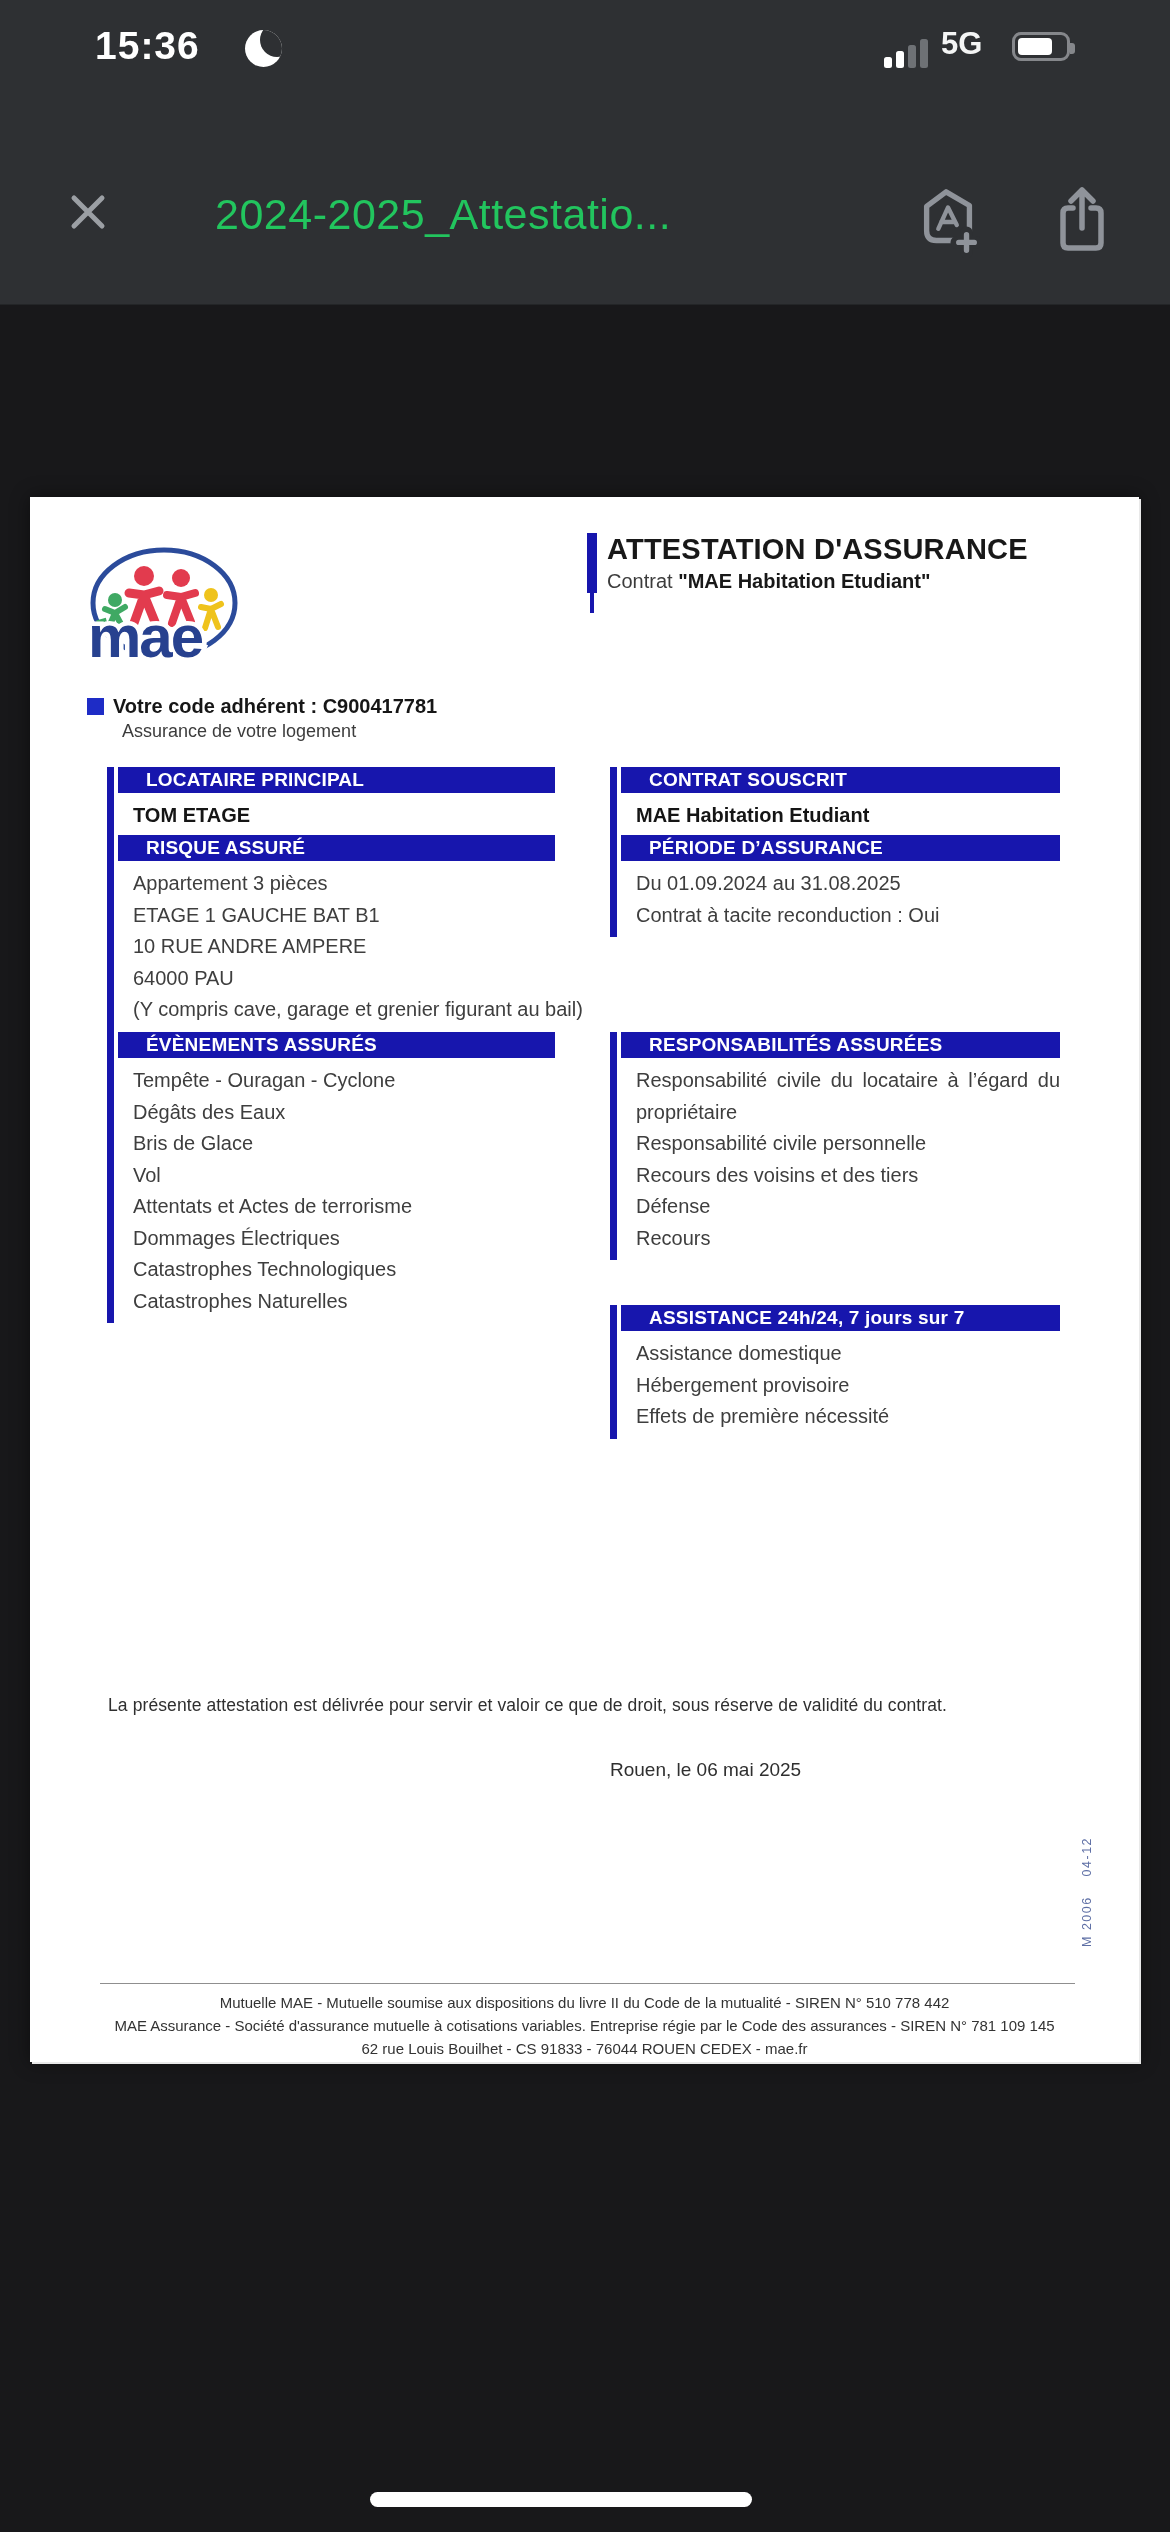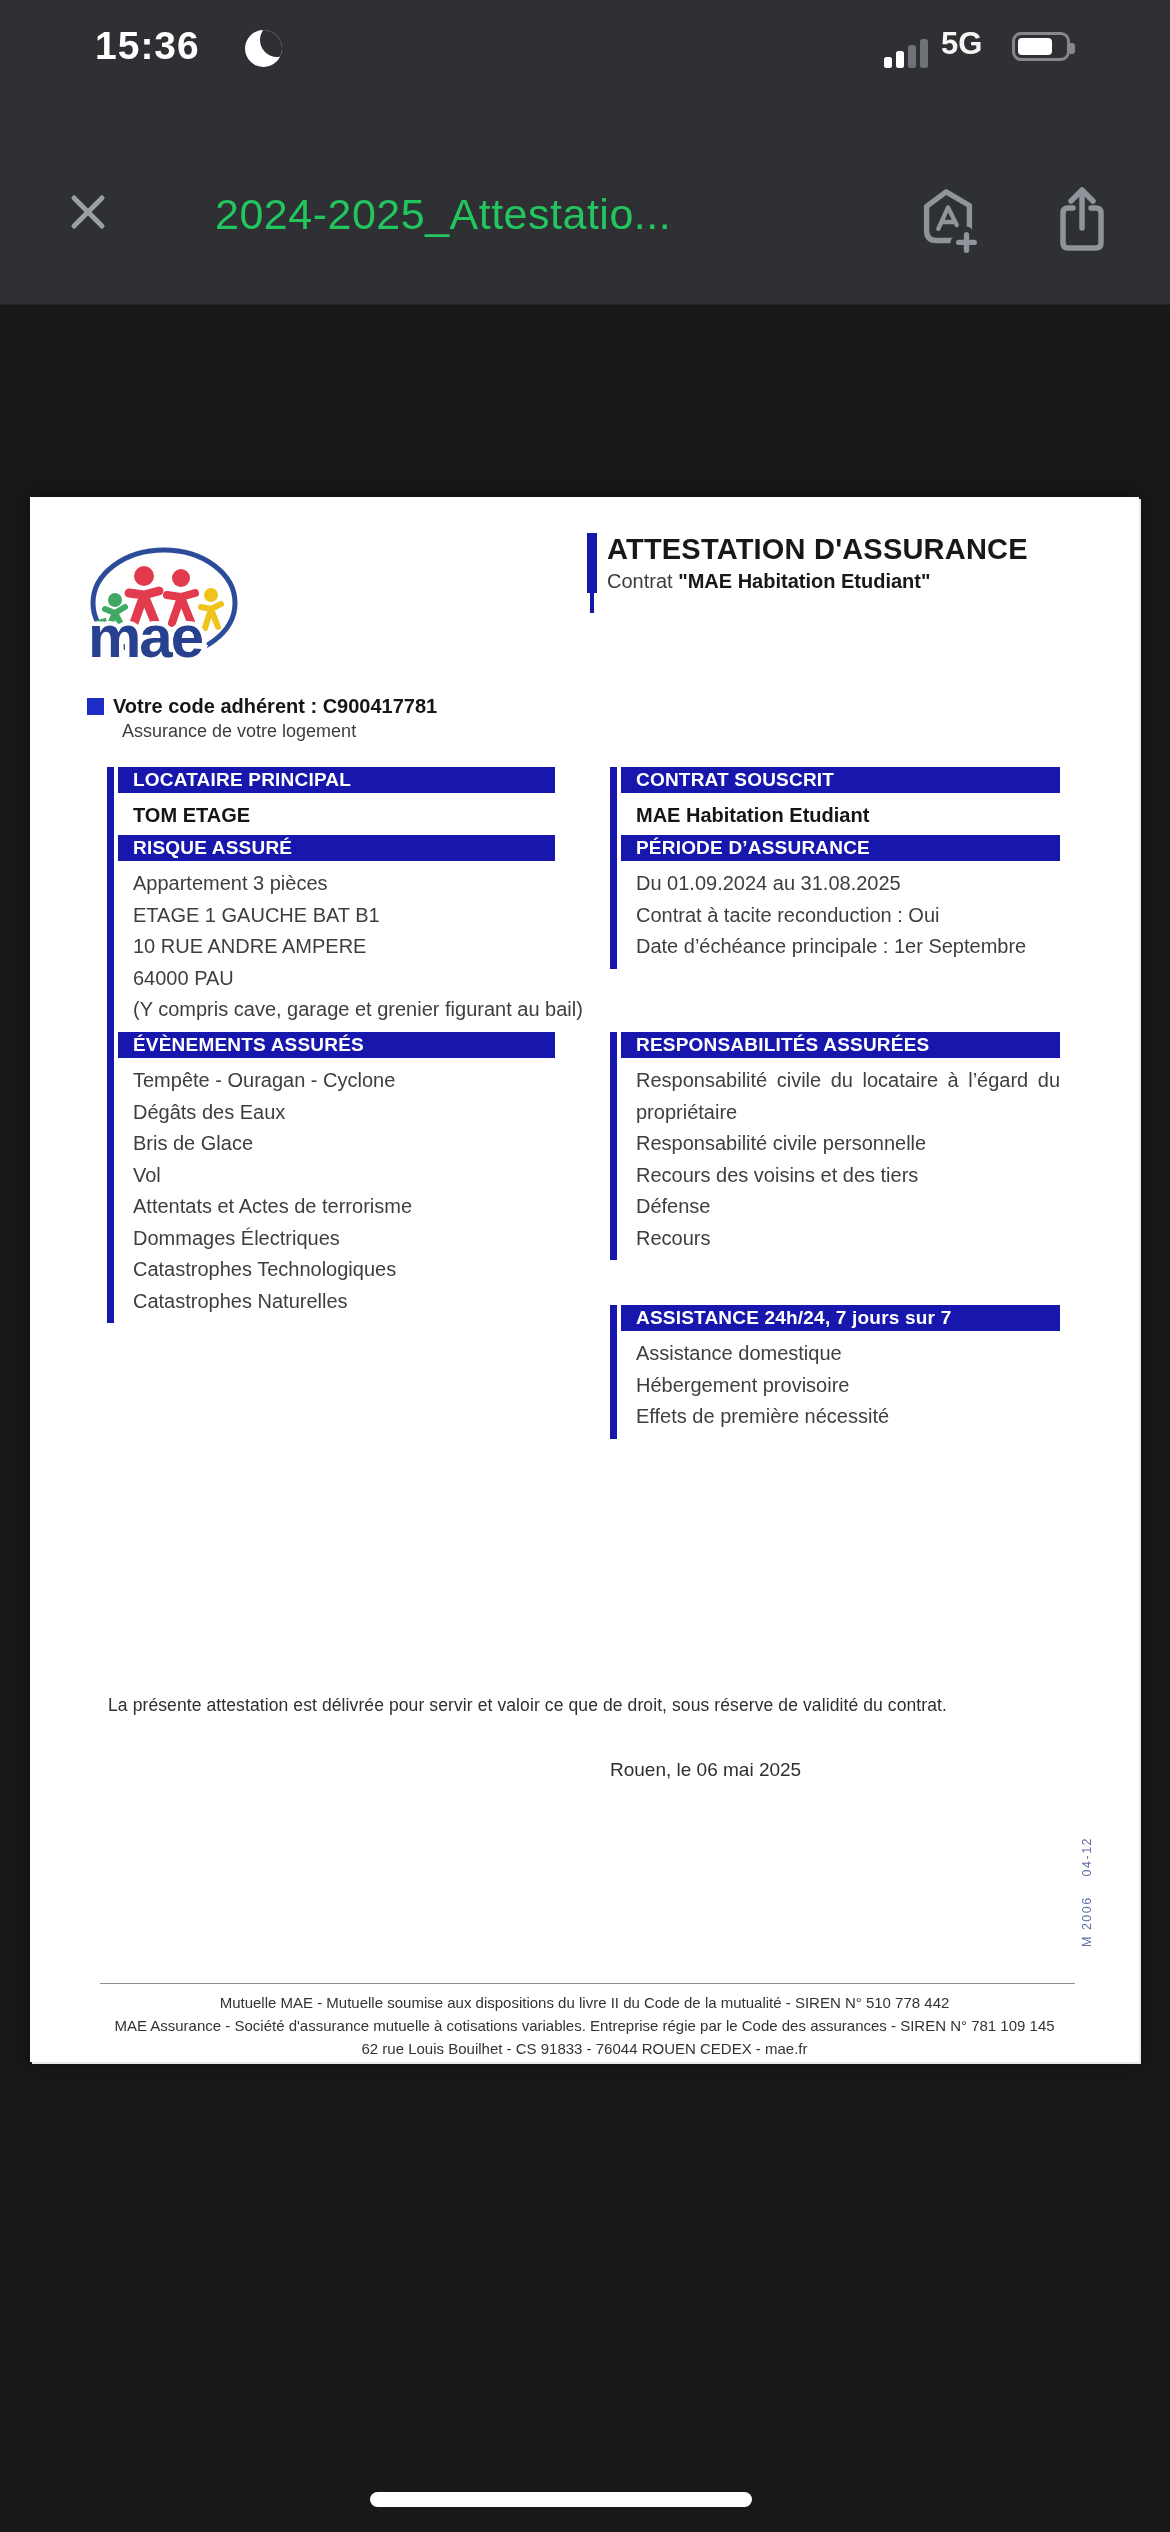--- a/index.html
+++ b/index.html
@@ -53,21 +53,21 @@
   .att-sub b{color:var(--ink);}
 
   .adherent{position:absolute;left:57px;top:198px;}
   .adherent .sq{position:absolute;left:0;top:3px;width:17px;height:17px;background:var(--bullet-blue);}
   .adherent .code{margin-left:26px;font-size:20px;font-weight:700;color:#161616;white-space:nowrap;}
   .adherent .sub{margin-left:35px;font-size:18px;color:#3c3c3c;margin-top:3px;white-space:nowrap;}
 
   .section{position:absolute;padding-bottom:4px;}
   .accent{position:absolute;left:0;top:0;width:7px;height:100%;background:var(--bar-blue);}
   .sec-header{margin-left:11px;background:var(--bar-blue);color:#ffffff;font-weight:700;font-size:19px;
-              height:26px;line-height:26px;padding-left:15px;letter-spacing:.2px;white-space:nowrap;}
+              height:26px;line-height:26px;padding-left:28px;letter-spacing:.2px;white-space:nowrap;}
   .sec-body{margin-left:11px;padding:7px 0 2px 15px;font-size:20px;line-height:31.5px;color:var(--body-txt);}
   .sec-body .line{white-space:nowrap;}
   .sec-body .strong{font-weight:700;color:#151515;}
   .sec-body .justify{white-space:normal;text-align:justify;}
 
   .closing{position:absolute;left:78px;top:1198px;font-size:17.5px;color:#2f2f2f;white-space:nowrap;letter-spacing:.1px;}
   .dateline{position:absolute;left:580px;top:1262px;font-size:19px;color:#2f2f2f;white-space:nowrap;}
 
   .sideref{position:absolute;left:1050px;top:1350px;height:100px;writing-mode:vertical-rl;transform:rotate(180deg);
            font-size:12.5px;color:#5e6fa5;letter-spacing:1.5px;white-space:pre;}
@@ -183,21 +183,20 @@
       <div class="line">(Y compris cave, garage et grenier figurant au bail)</div>
     </div>
   </div>
 
   <div class="section" style="left:580px;top:338px;width:450px;">
     <div class="accent"></div>
     <div class="sec-header">PÉRIODE D’ASSURANCE</div>
     <div class="sec-body">
       <div class="line">Du 01.09.2024 au 31.08.2025</div>
       <div class="line">Contrat à tacite reconduction : Oui</div>
-      <div class="line">Date d’échéance principale : 1er Septembre</div>
     </div>
   </div>
 
   <div class="section" style="left:77px;top:535px;width:448px;">
     <div class="accent"></div>
     <div class="sec-header">ÉVÈNEMENTS ASSURÉS</div>
     <div class="sec-body">
       <div class="line">Tempête - Ouragan - Cyclone</div>
       <div class="line">Dégâts des Eaux</div>
       <div class="line">Bris de Glace</div>

